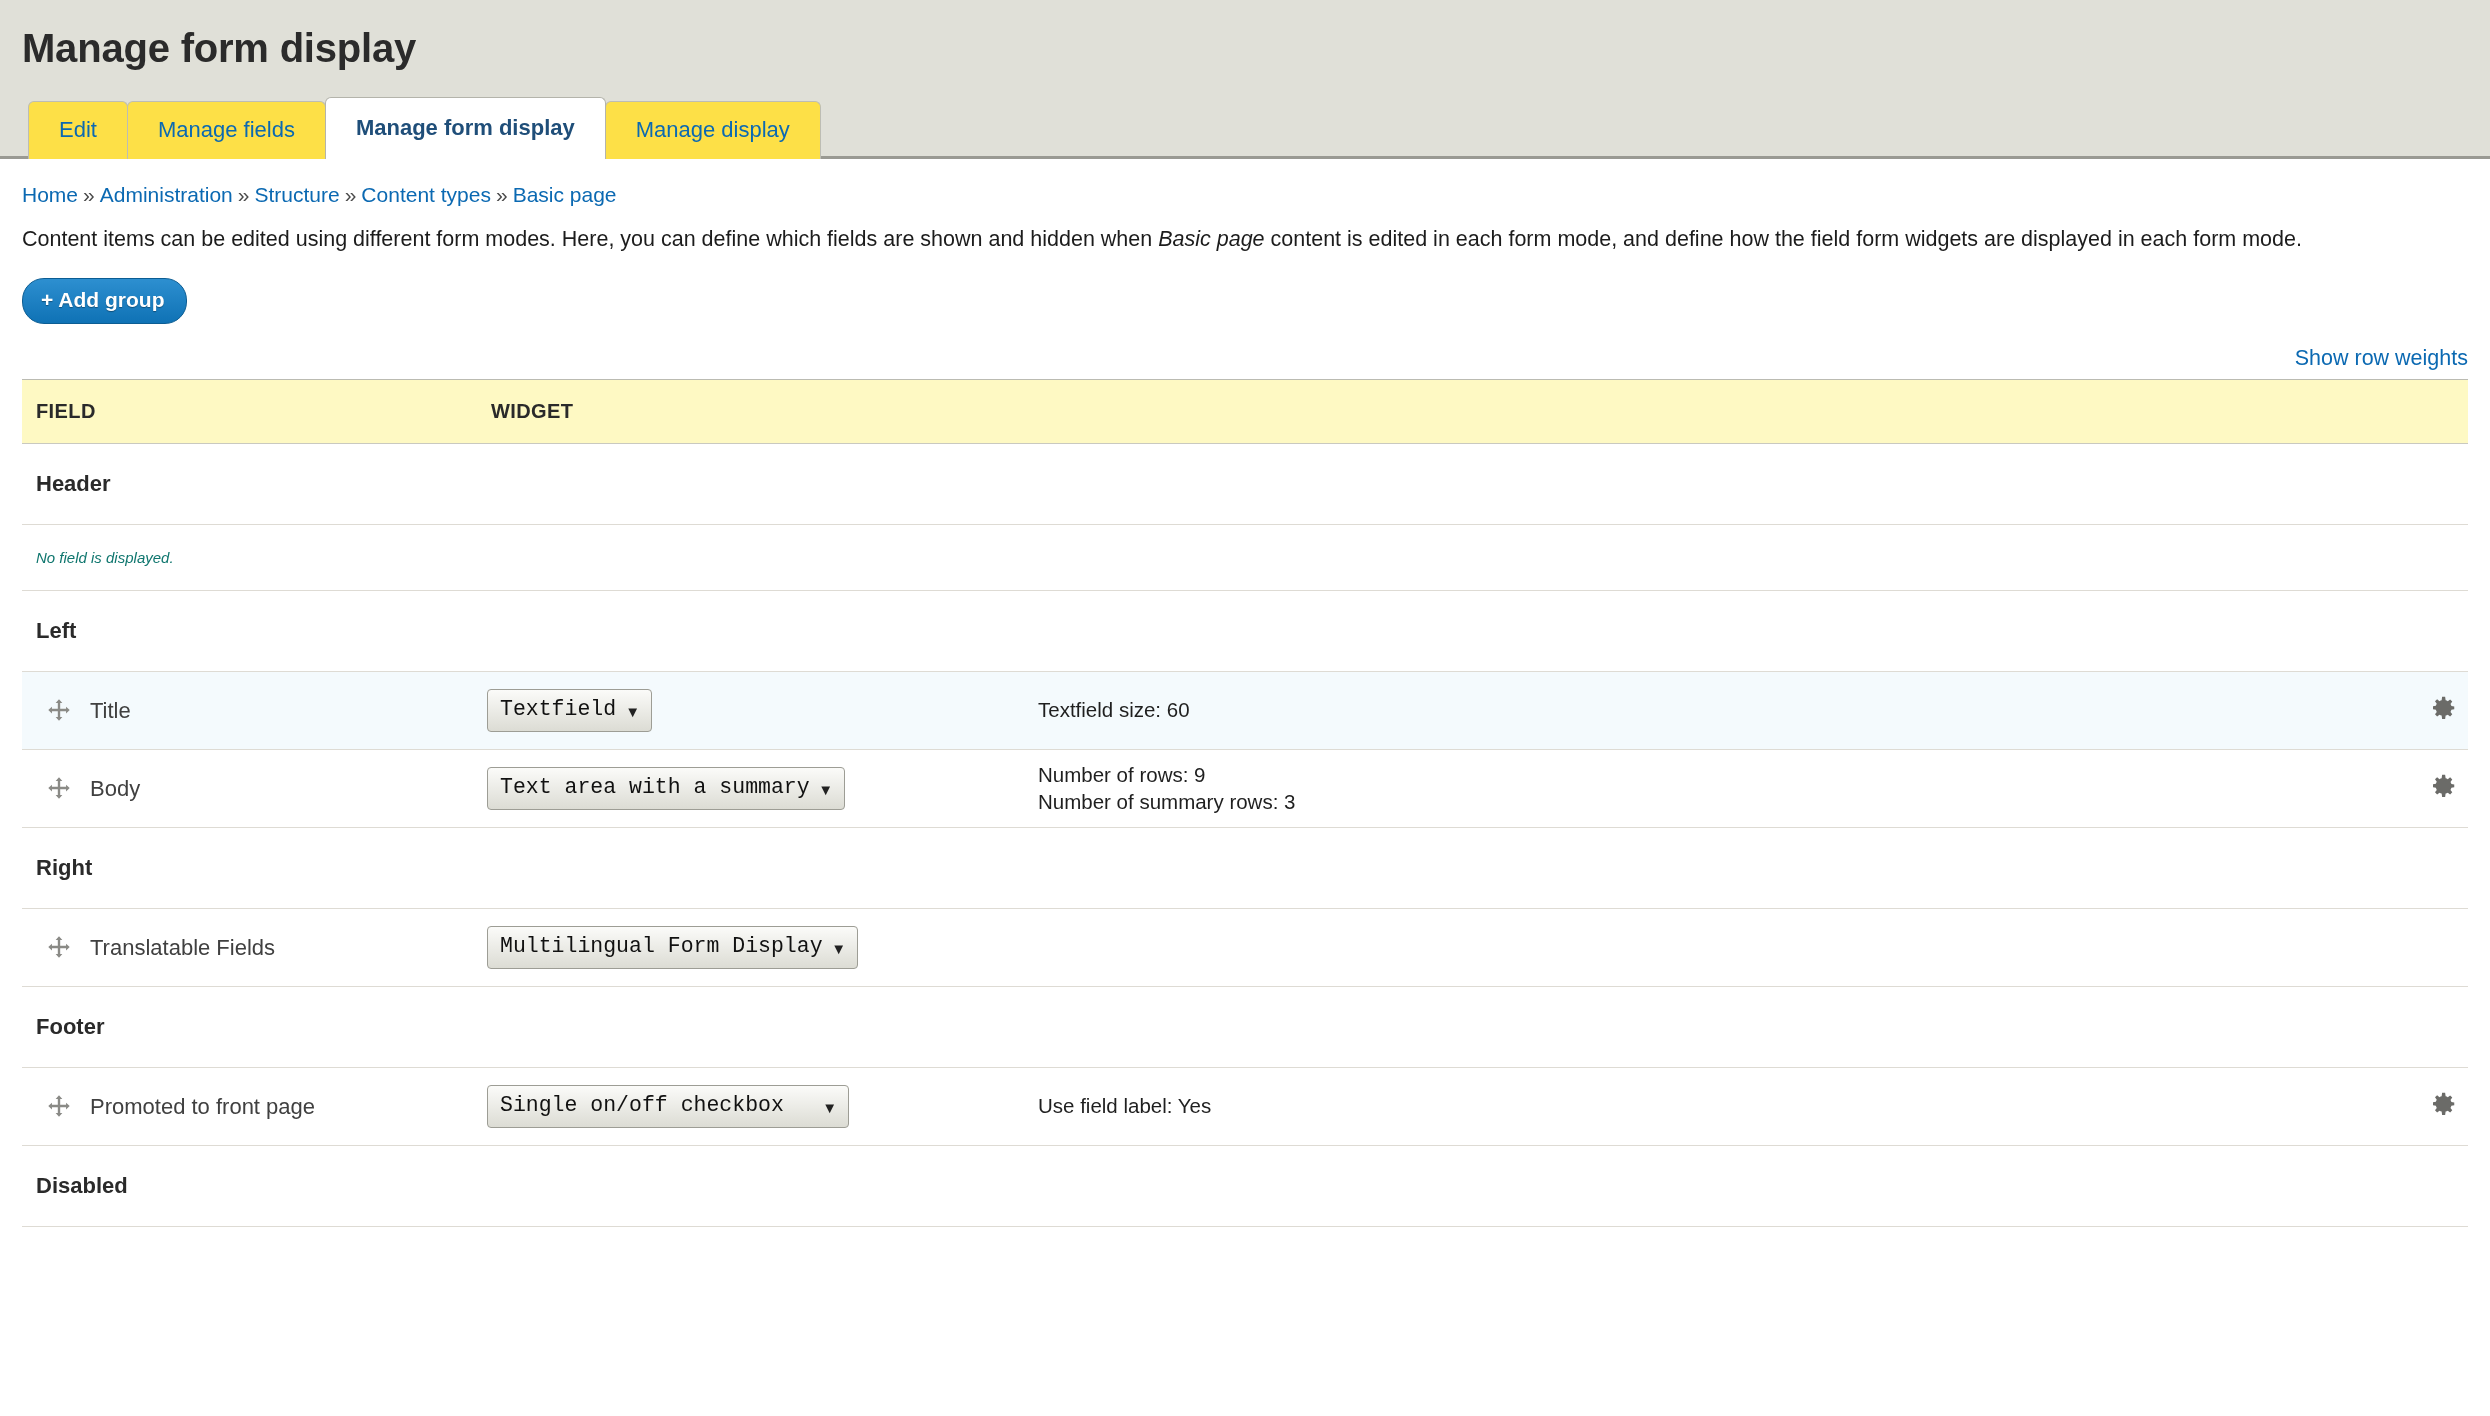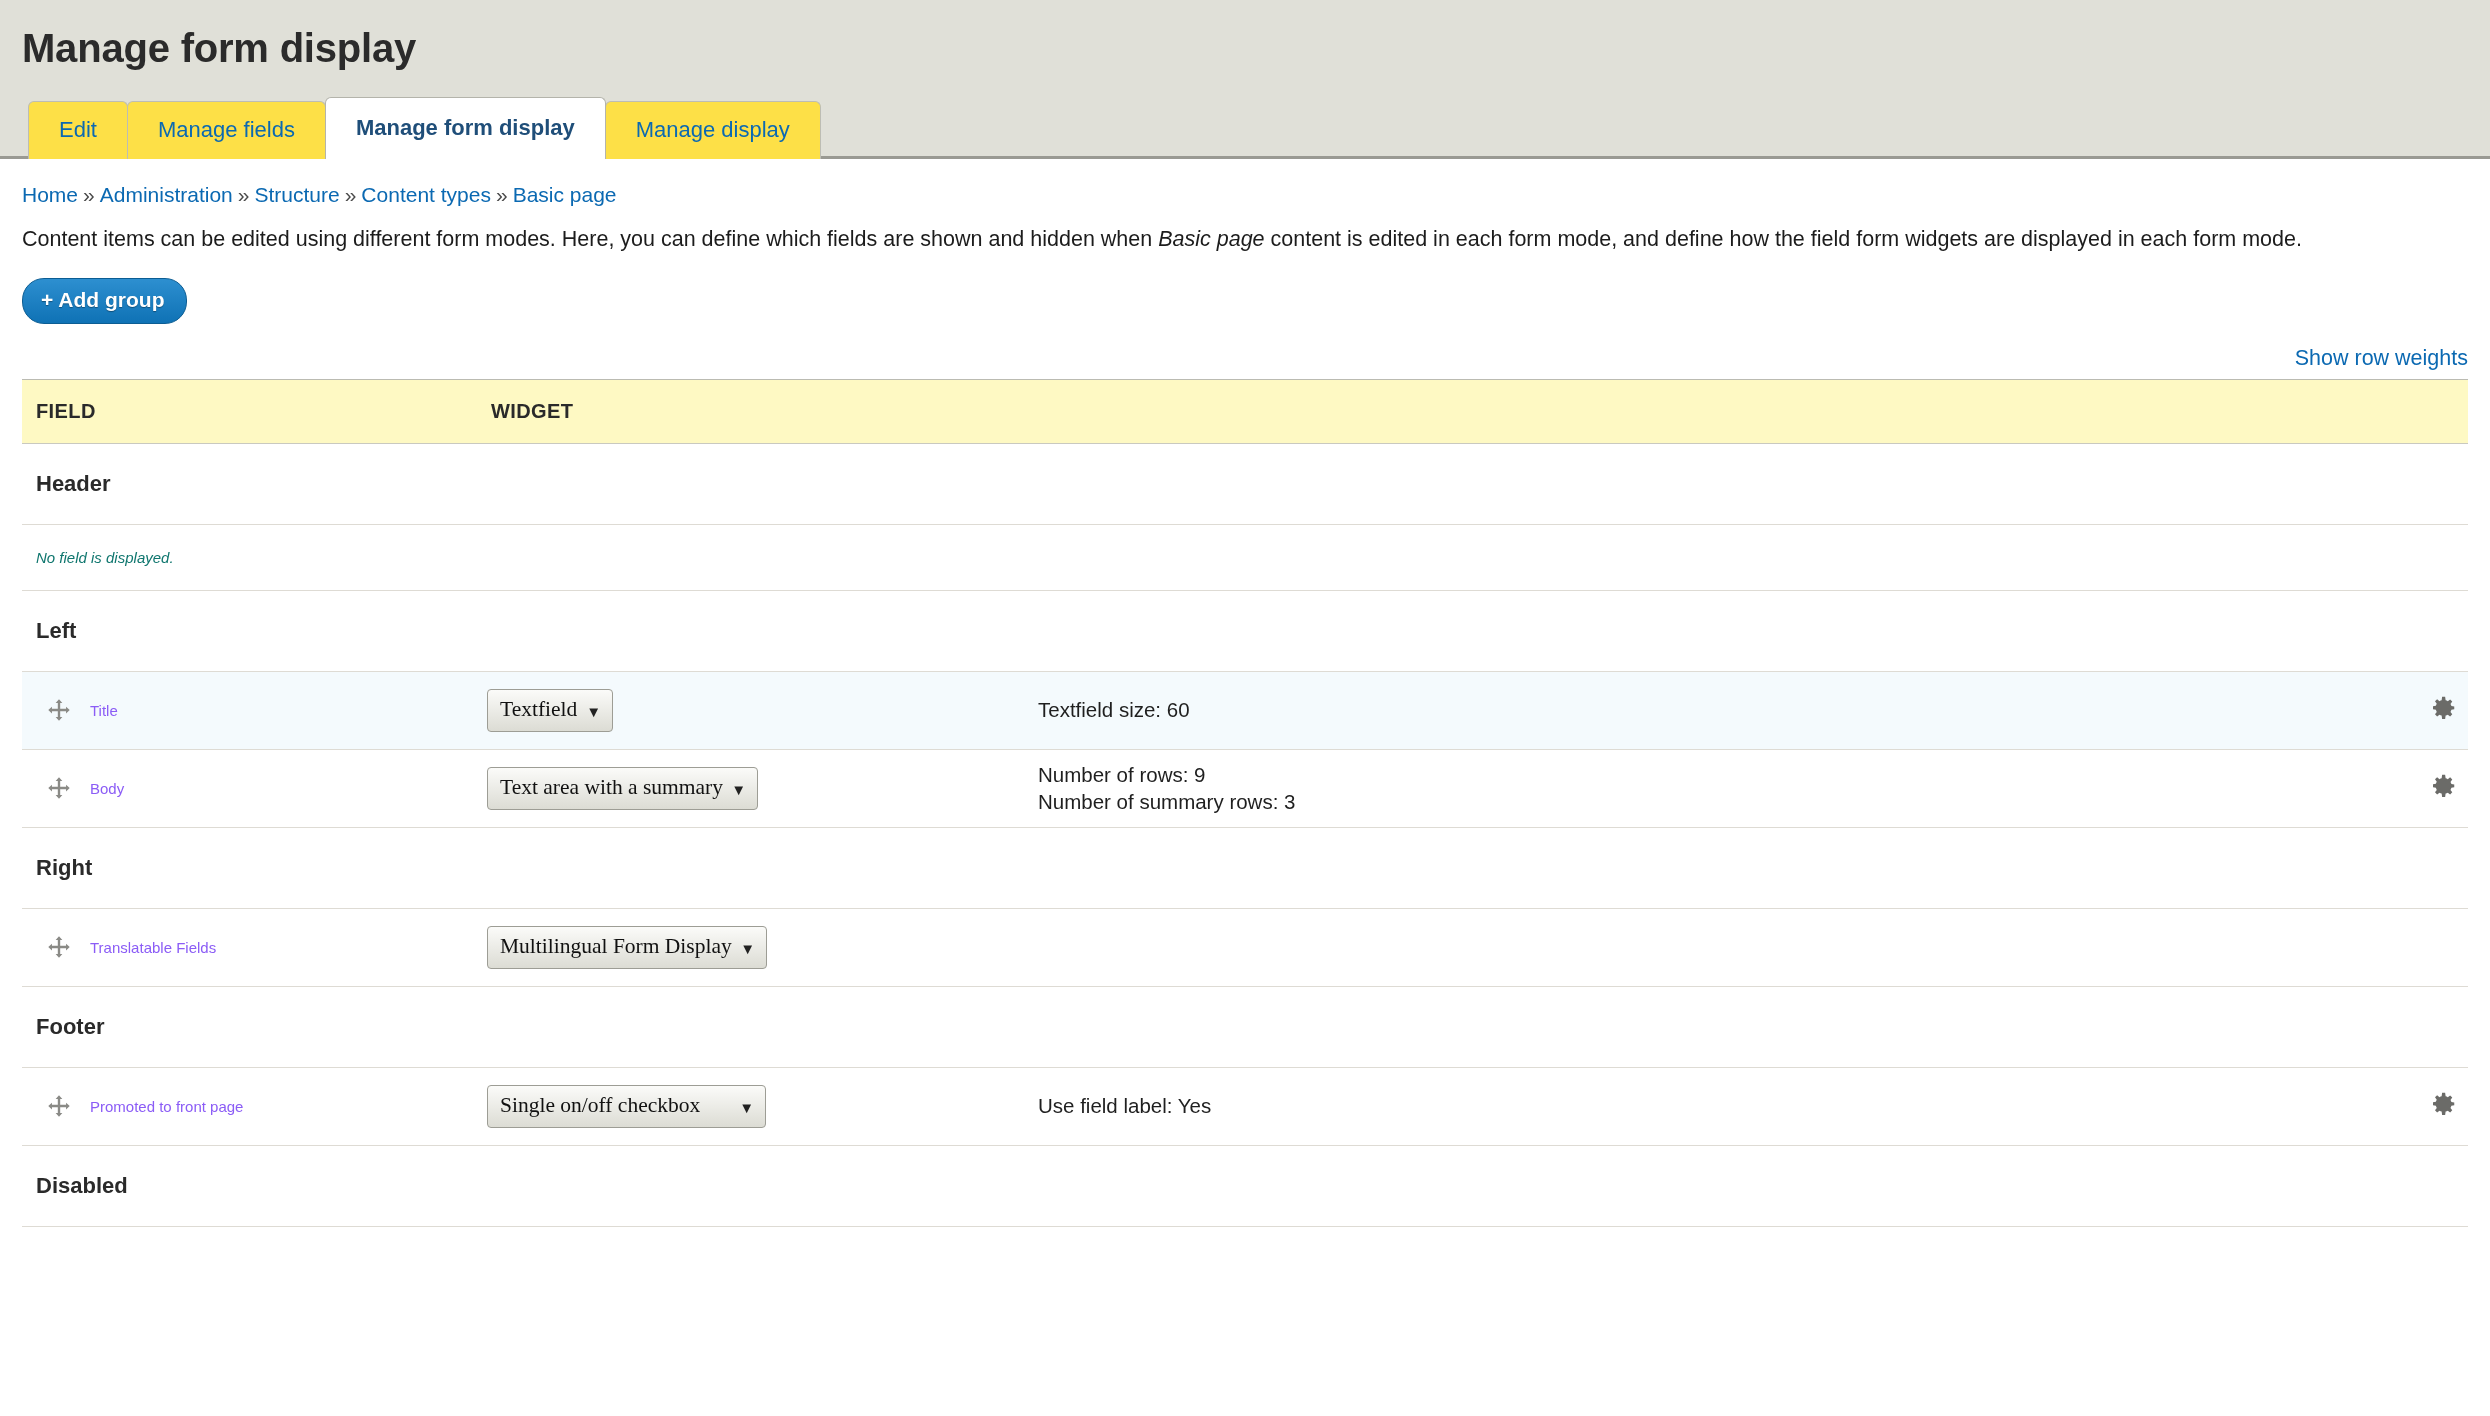--- a/index.html
+++ b/index.html
@@ -163,27 +163,27 @@
   tr.field-row td { height: 78px; }
 
   .fieldcell { display:flex; align-items:center; padding-left: 14px; }
   .drag {
     width: 26px; height: 26px;
     margin-right: 18px;
     flex: 0 0 auto;
     cursor: move;
     display:inline-block;
   }
-  .fieldlabel { font-size: 15px; color:#8b5cf6; }
+  .fieldlabel { font-size: 22px; color:#404040; }
 
   .selwrap { padding-left: 0; }
   select.widget {
     -webkit-appearance: none;
     appearance: none;
-    font-family: Liberation Serif, serif;
+    font-family: Liberation Mono, monospace;
     font-size: 21.5px;
     color: #111;
     background: linear-gradient(#fbfbf9, #dcdcd4);
     border: 1px solid #9d9d95;
     border-radius: 4px;
     padding: 7px 34px 8px 12px;
     cursor: pointer;
     line-height: 1.2;
   }
   .selbox { position: relative; display: inline-block; }

